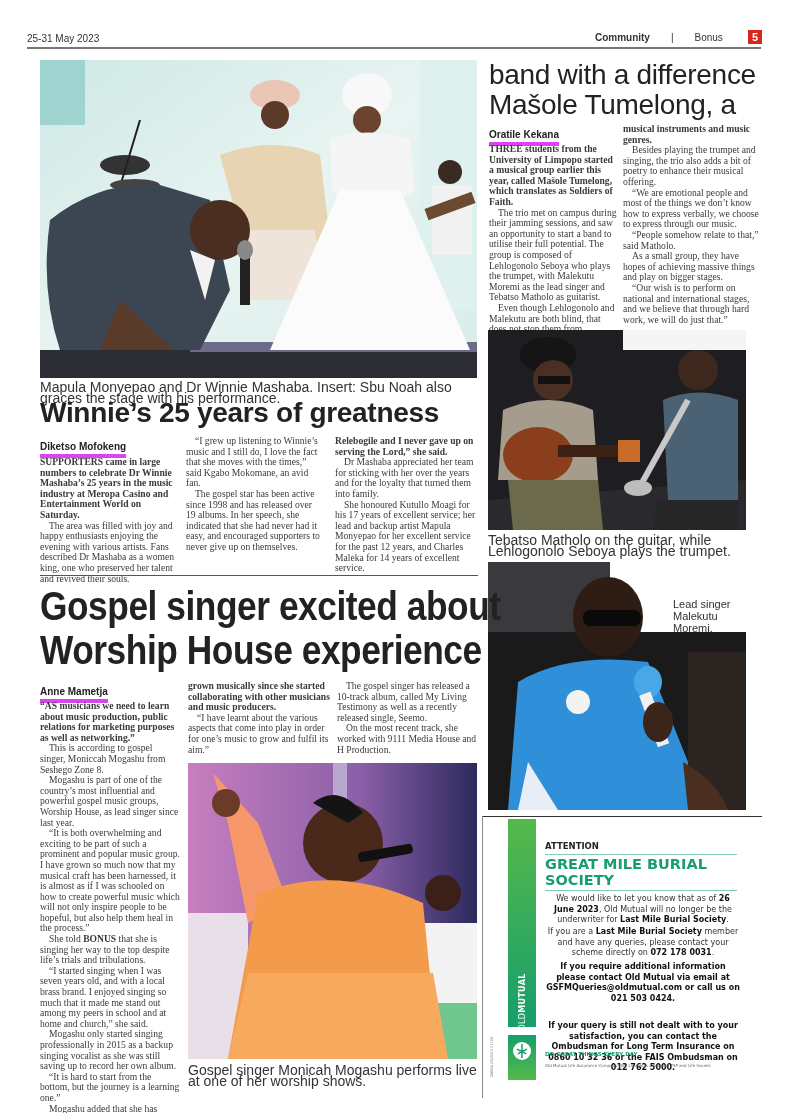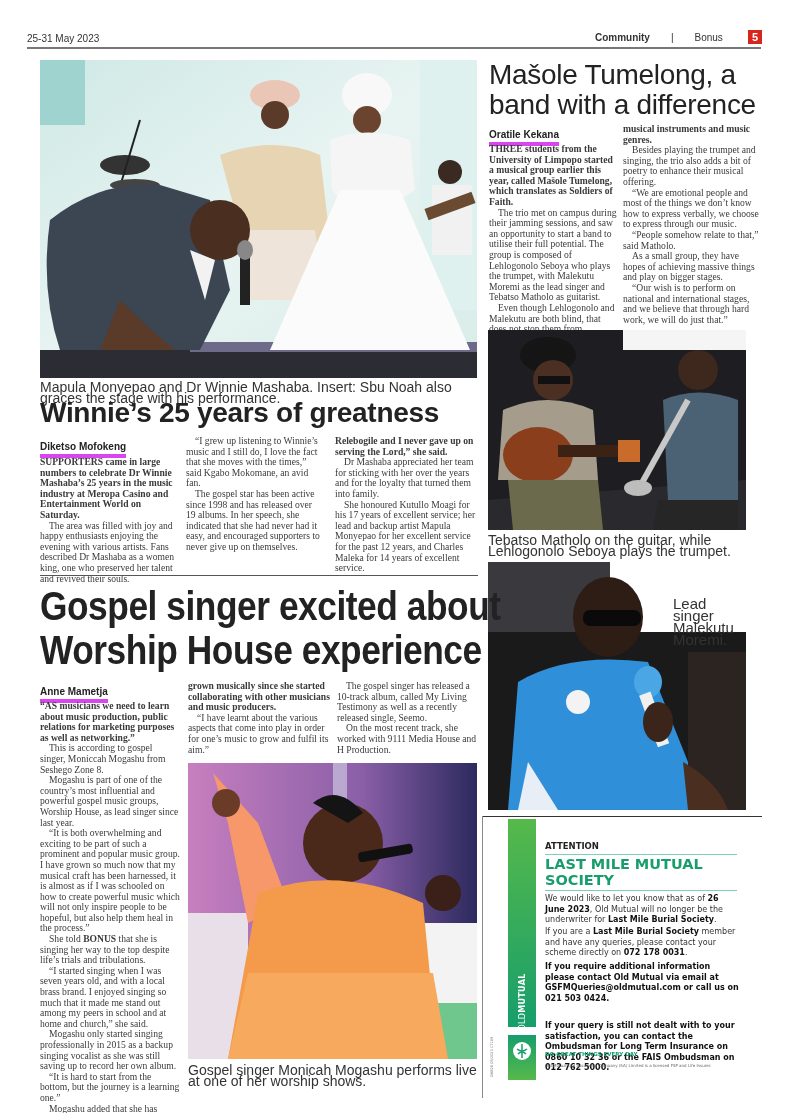--- a/index.html
+++ b/index.html
@@ -17,21 +17,21 @@
   .body-text{font-size:9.6px;line-height:10.6px;color:#3a3a3a;}
   .body-text p{margin:0;text-indent:9px;}
   .body-text p.noind{text-indent:0;font-weight:bold;}
   .byline{font-family:"Liberation Sans",sans-serif;font-weight:bold;font-size:10px;color:#222;padding-bottom:2px;border-bottom:4px solid #d946ef;display:inline-block;}
   .caption{font-family:"Liberation Sans",sans-serif;font-size:14px;color:#333;line-height:11px;}
   .h-masole{font-family:"Liberation Sans",sans-serif;font-size:28px;line-height:30px;color:#222;font-weight:normal;letter-spacing:-0.3px;}
   .h-winnie{font-family:"Liberation Sans",sans-serif;font-size:28px;line-height:30px;font-weight:bold;color:#222;letter-spacing:-0.3px;}
   .h-gospel{font-family:"Liberation Sans",sans-serif;font-size:41px;line-height:44px;font-weight:bold;color:#222;transform:scaleX(0.86);transform-origin:left top;letter-spacing:-0.5px;white-space:nowrap;}
   .divider{background:#555;}
   .ad-bar{background:linear-gradient(#56b94a,#179e6c);}
-  .ad-text{font-family:"DejaVu Sans",sans-serif;font-size:8px;line-height:10.5px;color:#333;}
+  .ad-text{font-family:"DejaVu Sans",sans-serif;font-size:8px;line-height:10.5px;color:#333;text-align:center;}
   .ad-text b{color:#111;}
 </style>
 </head>
 <body>
 
 <div class="abs hdr-date sans">25-31 May 2023</div>
 <div class="abs hdr-right sans">
   <b>Community</b>
   <span>|</span>
   <span>Bonus</span>
@@ -96,22 +96,22 @@
   <p>The gospel star has been active since 1998 and has released over 19 albums. In her speech, she indicated that she had never had it easy, and encouraged supporters to never give up on themselves.</p>
 </div>
 <div class="abs body-text" style="left:335px;top:436px;width:142px;">
   <p class="noind">Relebogile and I never gave up on serving the Lord,” she said.</p>
   <p>Dr Mashaba appreciated her team for sticking with her over the years and for the loyalty that turned them into family.</p>
   <p>She honoured Kutullo Moagi for his 17 years of excellent service; her lead and backup artist Mapula Monyepao for her excellent service for the past 12 years, and Charles Maleka for 14 years of excellent service.</p>
 </div>
 <div class="abs divider" style="left:40px;top:575px;width:438px;height:1px;"></div>
 
 <div class="abs h-masole" style="left:489px;top:60px;width:290px;">
+  <div>band with a difference</div>
   <div>Mašole Tumelong, a</div>
-  <div>band with a difference</div>
 </div>
 <div class="abs" style="left:489px;top:124px;">
   <span class="byline">Oratile Kekana</span>
 </div>
 <div class="abs body-text" style="left:489px;top:144px;width:130px;">
   <p class="noind">THREE students from the University of Limpopo started a musical group earlier this year, called Mašole Tumelong, which translates as Soldiers of Faith.</p>
   <p>The trio met on campus during their jamming sessions, and saw an opportunity to start a band to utilise their full potential. The group is composed of Lehlogonolo Seboya who plays the trumpet, with Malekutu Moremi as the lead singer and Tebatso Matholo as guitarist.</p>
   <p>Even though Lehlogonolo and Malekutu are both blind, that does not stop them from exploring various kinds of</p>
 </div>
 <div class="abs body-text" style="left:623px;top:124px;width:140px;">
@@ -159,21 +159,21 @@
 
     <path d="M30 120 Q80 90 160 100 L200 200 L200 248 L20 248 Z" fill="#2f8fd8"></path>
     <path d="M40 200 L70 248 L30 248Z" fill="#e8eef5"></path>
     <circle cx="90" cy="140" r="12" fill="#f3f3f3"></circle>
 
     <ellipse cx="160" cy="120" rx="14" ry="16" fill="#4aa6e4"></ellipse>
     <rect x="160" y="130" width="12" height="55" fill="#f0f0f0" transform="rotate(-20 166 157)"></rect>
     <ellipse cx="170" cy="160" rx="15" ry="20" fill="#3b2419"></ellipse>
     <path d="M195 200 Q230 220 240 248 L200 248Z" fill="#4a2f20"></path>
   </svg>
-  <div class="abs caption" style="left:185px;top:36px;width:70px;font-size:15px;line-height:12px;">Lead singer Malekutu Moremi.</div>
+  <div class="abs caption" style="left:185px;top:36px;width:70px;font-size:11px;line-height:12px;">Lead singer Malekutu Moremi.</div>
 </div>
 
 <div class="abs h-gospel" style="left:40px;top:584px;">
   <div>Gospel singer excited about</div>
   <div>Worship House experience</div>
 </div>
 <div class="abs" style="left:40px;top:681px;">
   <span class="byline">Anne Mametja</span>
 </div>
 <div class="abs body-text" style="left:40px;top:701px;width:140px;">
@@ -240,21 +240,21 @@
   <div class="abs" style="left:25px;top:218px;width:28px;height:45px;background:linear-gradient(#179e6c,#56b94a);">
     <svg width="28" height="45" viewBox="0 0 28 45">
       <circle cx="14" cy="16" r="9" fill="#fff"></circle>
       <path d="M14 9 L14 23 M9 14 Q14 18 19 14 M10 19 Q14 15 18 19" stroke="#179e6c" stroke-width="1.5" fill="none"></path>
     </svg>
   </div>
 
   <div class="abs sans" style="left:62px;top:24px;font-family:'DejaVu Sans',sans-serif;font-weight:bold;font-size:8.5px;color:#222;">ATTENTION</div>
   <div class="abs" style="left:62px;top:37px;width:192px;height:1px;background:#7ecfb4;"></div>
   <div class="abs" style="left:62px;top:39px;font-family:'DejaVu Sans',sans-serif;font-weight:bold;font-size:14.5px;line-height:16px;color:#179e6c;">
-    <div>LAST MILE MUTUAL</div>
+    <div>GREAT MILE BURIAL</div>
     <div>SOCIETY</div>
   </div>
   <div class="abs" style="left:62px;top:73px;width:192px;height:1px;background:#7ecfb4;"></div>
 
   <div class="abs ad-text" style="left:62px;top:77px;width:196px;">
     <span>We would like to let you know that as of </span><b>26 June 2023</b><span>, Old Mutual will no longer be the underwriter for </span><b>Last Mile Burial Society</b><span>.</span>
   </div>
   <div class="abs ad-text" style="left:62px;top:110px;width:196px;">
     <span>If you are a </span><b>Last Mile Burial Society</b><span> member and have any queries, please contact your scheme directly on </span><b>072 178 0031</b><span>.</span>
   </div>

